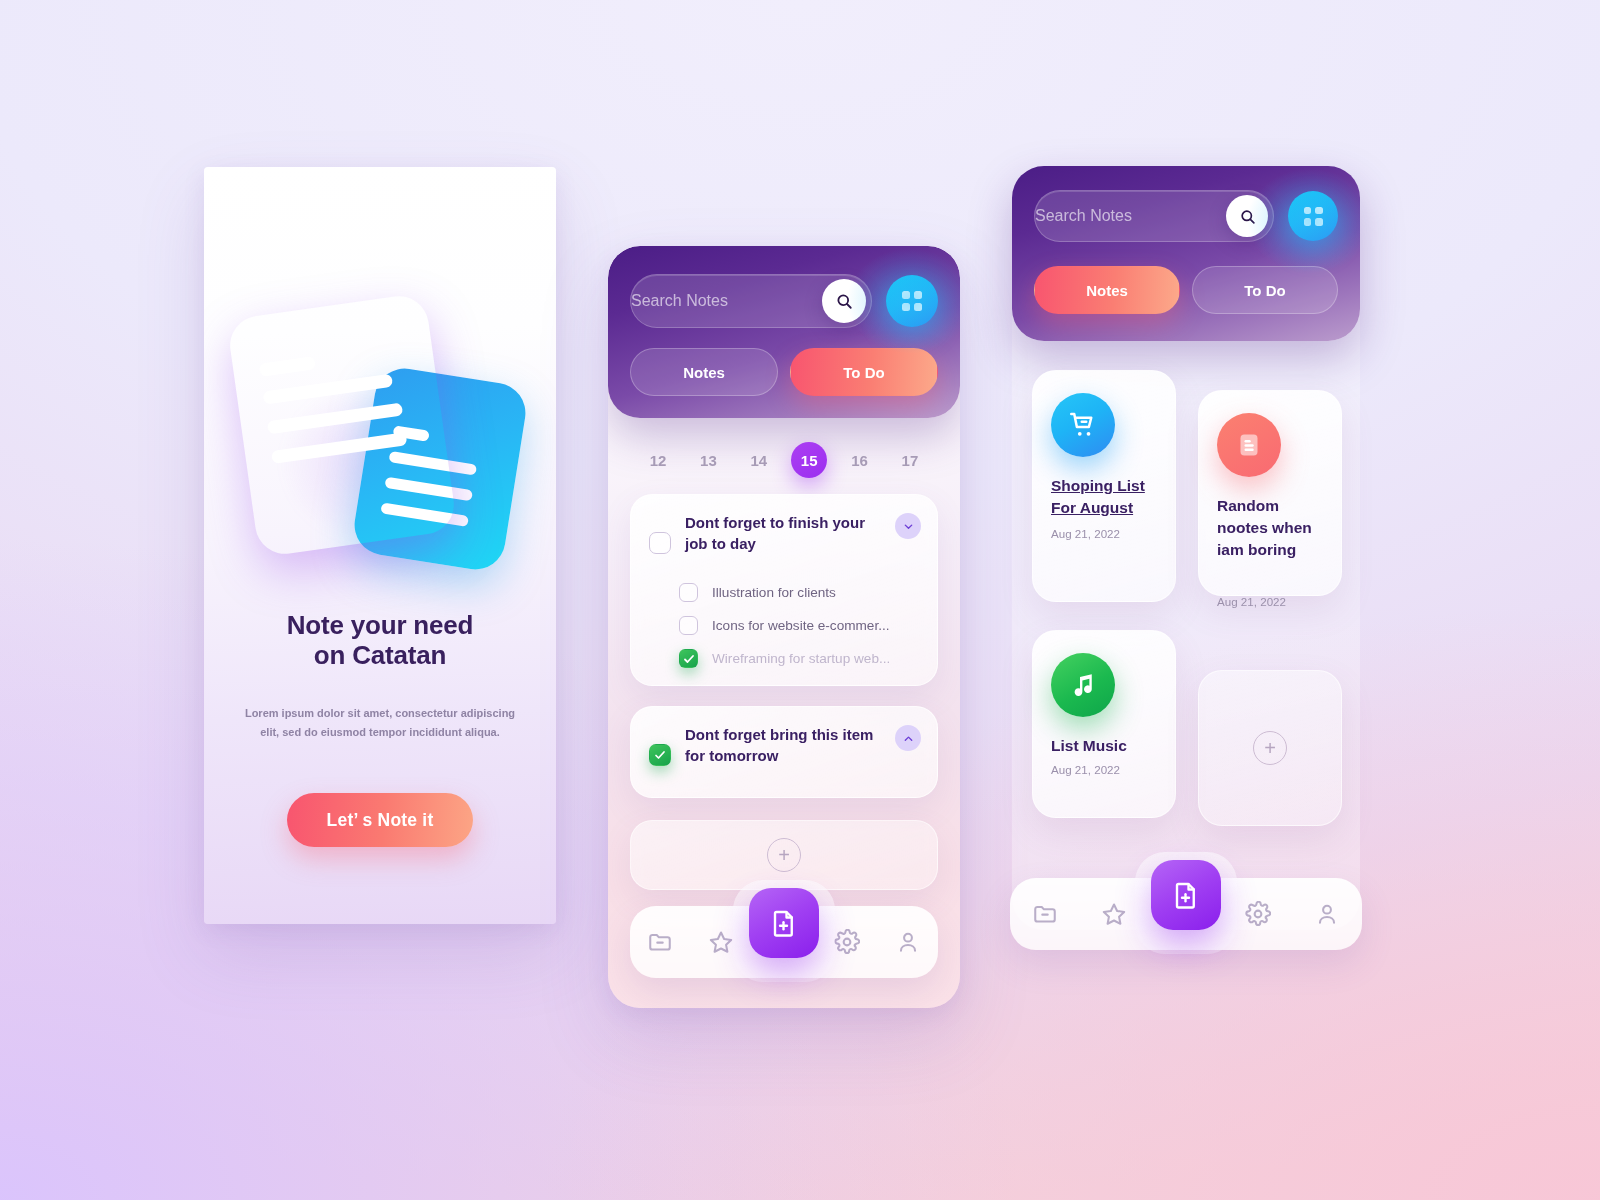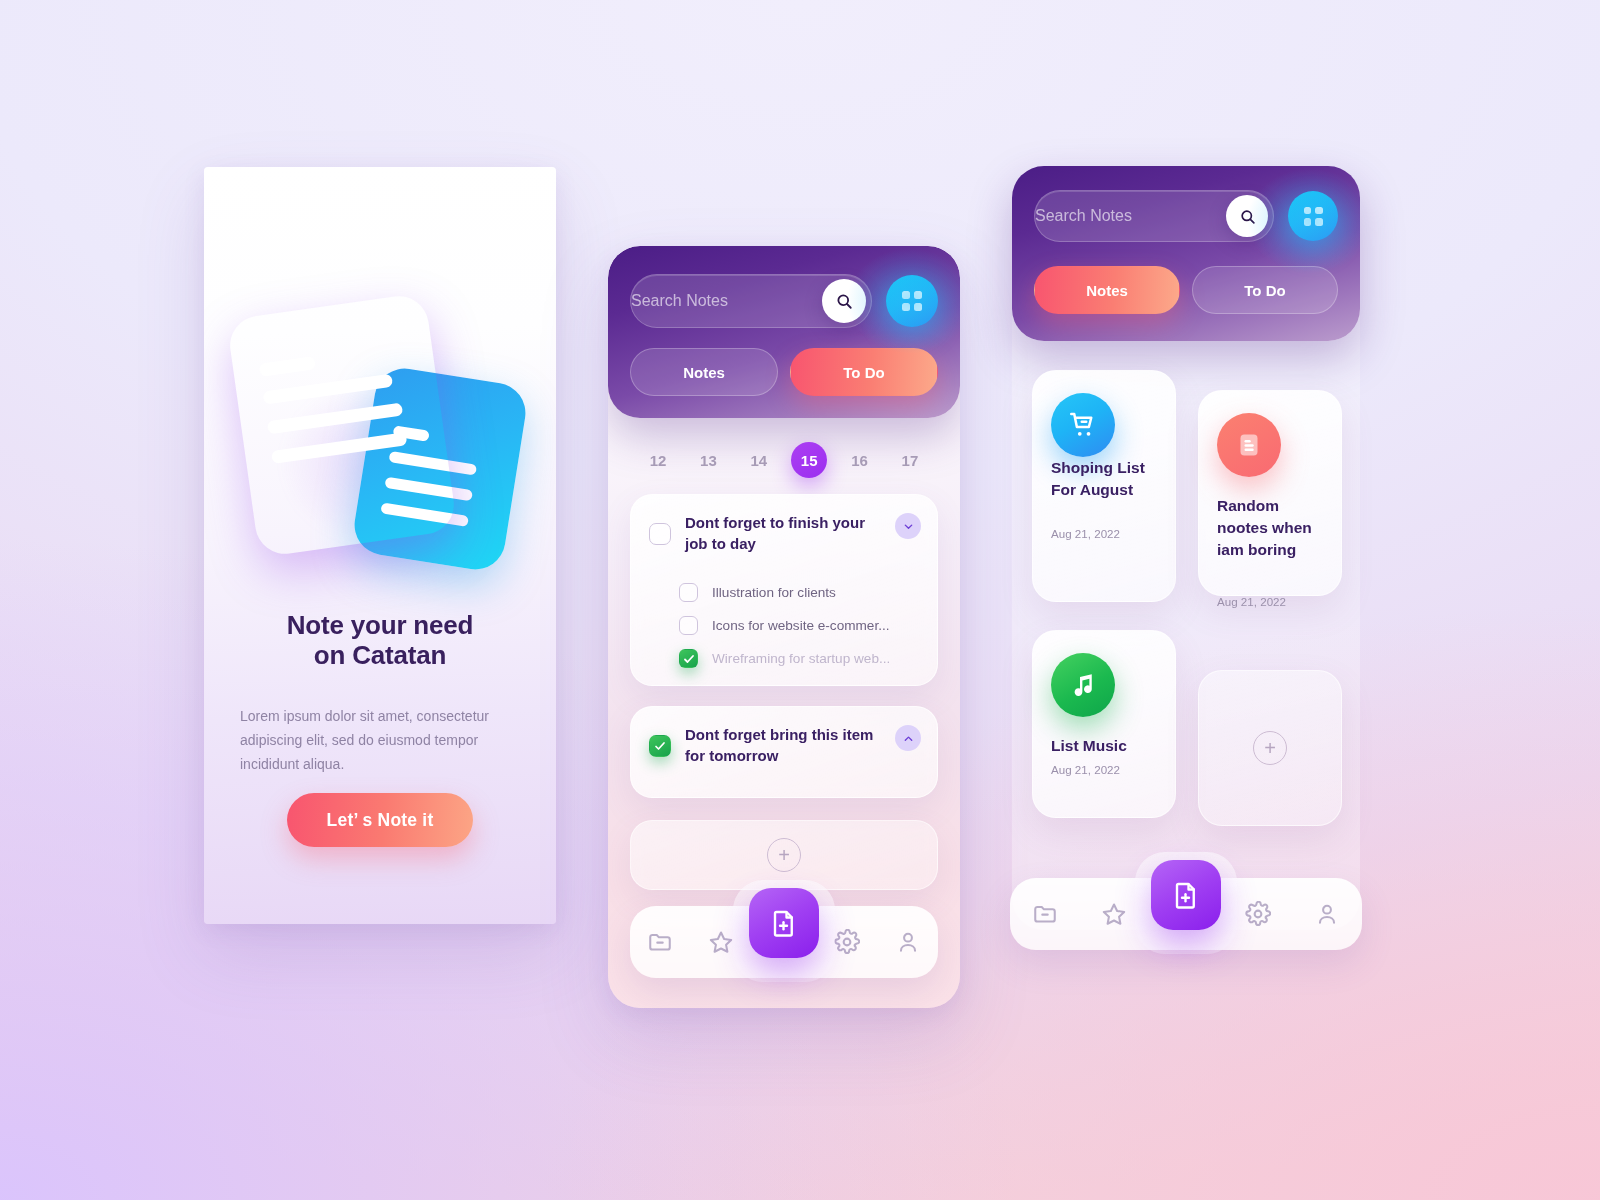--- a/index.html
+++ b/index.html
@@ -48,22 +48,22 @@
   .glow1{
     position:absolute; left:40px; top:60px; width:260px; height:230px;
     background:radial-gradient(closest-side, rgba(170,110,240,.22), rgba(170,110,240,0) 72%);
     filter:blur(6px);
   }
   .p1-title{
     position:absolute; left:0; right:0; top:443px; text-align:center;
     font-size:26px; line-height:1.17; font-weight:700; color:#39205e; letter-spacing:-.2px;
   }
   .p1-sub{
-    position:absolute; left:36px; right:36px; top:537px; text-align:left;
-    font-size:14px; line-height:1.72; color:#8f83a4; font-weight:400;
+    position:absolute; left:36px; right:36px; top:537px; text-align:center;
+    font-size:11px; line-height:1.72; color:#8f83a4; font-weight:700;
   }
   .p1-cta{
     position:absolute; left:83px; top:626px; width:186px; height:54px; border-radius:27px;
     background:linear-gradient(95deg,#f8556f 0%,#fa7a71 52%,#fca585 100%);
     color:#fff; font-size:17.5px; font-weight:700; letter-spacing:.2px;
     display:flex; align-items:center; justify-content:center; border:none; cursor:pointer;
     box-shadow:0 12px 26px rgba(248,95,110,.34);
   }
 
   
@@ -161,21 +161,21 @@
     width:22px; height:22px; border-radius:7px; flex:none; cursor:pointer;
     border:1.6px solid #cfc4dd; background:rgba(255,255,255,.5);
   }
   .chk.sm{ width:19px; height:19px; border-radius:6px; }
   .chk.done{
     background:linear-gradient(150deg,#3ec45c 0%,#16a34a 100%); border-color:transparent;
     display:flex; align-items:center; justify-content:center;
     box-shadow:0 6px 14px rgba(30,170,80,.40);
   }
   .chk.done svg{ width:12px; height:12px; }
-  .tk-head{ position:absolute; left:18px; top:18px; right:18px; display:flex; gap:14px; align-items:center; }
+  .tk-head{ position:absolute; left:18px; top:18px; right:18px; display:flex; gap:14px; align-items:flex-end; }
   .tk-title{ font-size:15px; line-height:1.38; font-weight:700; color:#3a2063; max-width:190px; }
   .chev{
     position:absolute; right:16px; top:18px; width:26px; height:26px; border-radius:50%;
     background:#ddd2fa; display:flex; align-items:center; justify-content:center; cursor:pointer; border:none;
   }
   .chev svg{ width:11px; height:11px; }
   .subitem{ position:absolute; left:48px; right:16px; display:flex; align-items:center; gap:14px; }
   .subitem span{ font-size:13.6px; color:#6f6482; font-weight:400; }
   .subitem.muted span{ color:#bfb5cc; }
   .plusring{
@@ -249,21 +249,21 @@
   }
   .nc-icon.cyan{ background:linear-gradient(150deg,#26c6f7 0%,#1eb4f6 45%,#2f8bf2 100%); box-shadow:0 12px 28px rgba(35,165,245,.45); }
   .nc-icon.coral{ background:linear-gradient(150deg,#fb8070 0%,#f96a72 100%); box-shadow:0 12px 28px rgba(249,110,115,.42); }
   .nc-icon.green{ background:linear-gradient(150deg,#45d160 0%,#1bb94f 55%,#0ea54a 100%); box-shadow:0 12px 28px rgba(30,180,80,.42); }
   .nc-icon svg{ width:30px; height:30px; }
   .nc-title{
     position:absolute; left:18px; right:14px; font-size:15.5px; line-height:1.42;
     font-weight:700; color:#3a2063;
   }
   .nc-date{ position:absolute; left:18px; font-size:11.6px; color:#9b90ab; font-weight:400; }
-  .nc-a .nc-title{ top:86px; } .nc-a .nc-date{ top:156px; }
+  .nc-a .nc-title{ top:104px;text-decoration:underline; } .nc-a .nc-date{ top:156px; }
   .nc-b .nc-title{ top:104px; } .nc-b .nc-date{ top:204px; }
   .nc-c .nc-title{ top:104px; } .nc-c .nc-date{ top:132px; }
 </style>
 </head>
 <body>
 
 <div class="stage">
 
   <div class="phone1">
     <div class="p1-illus">

